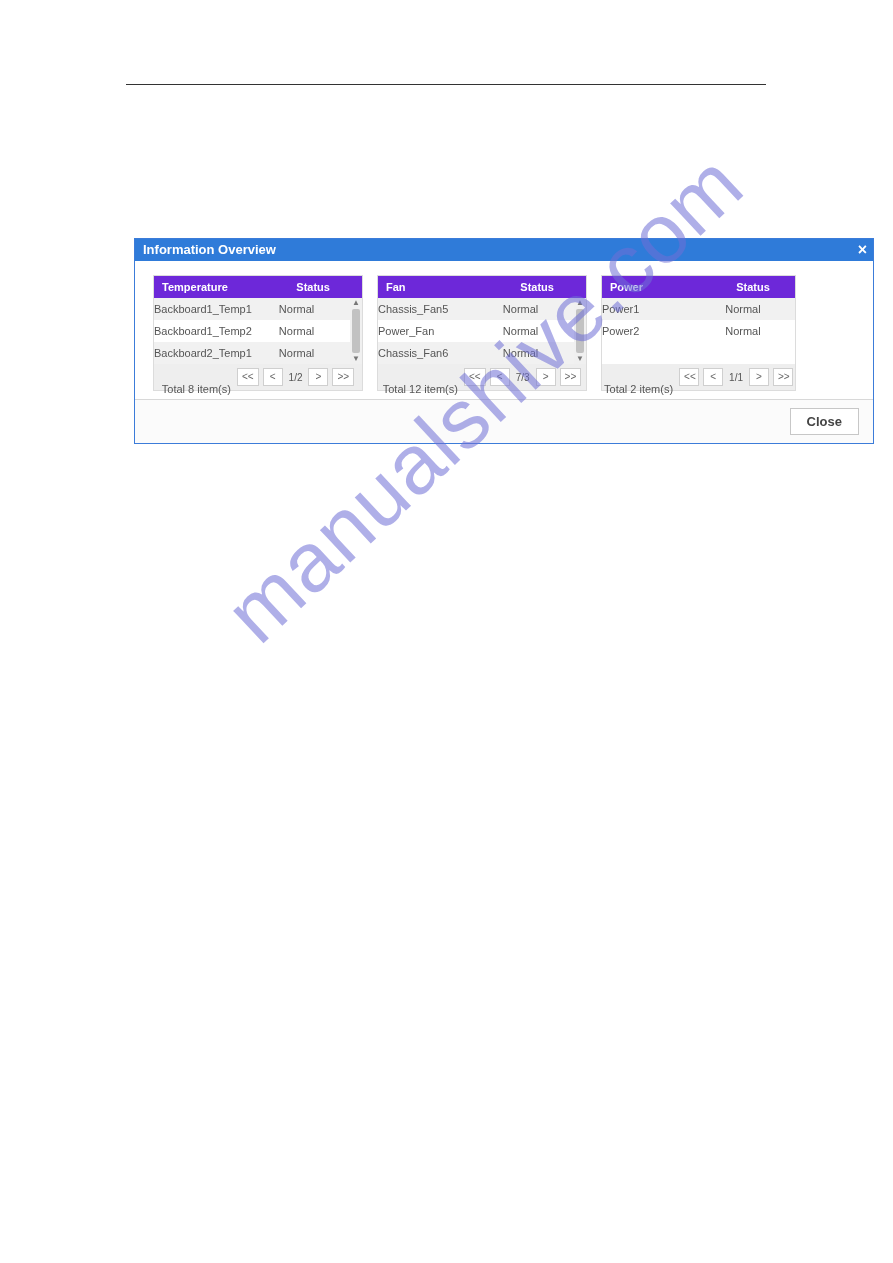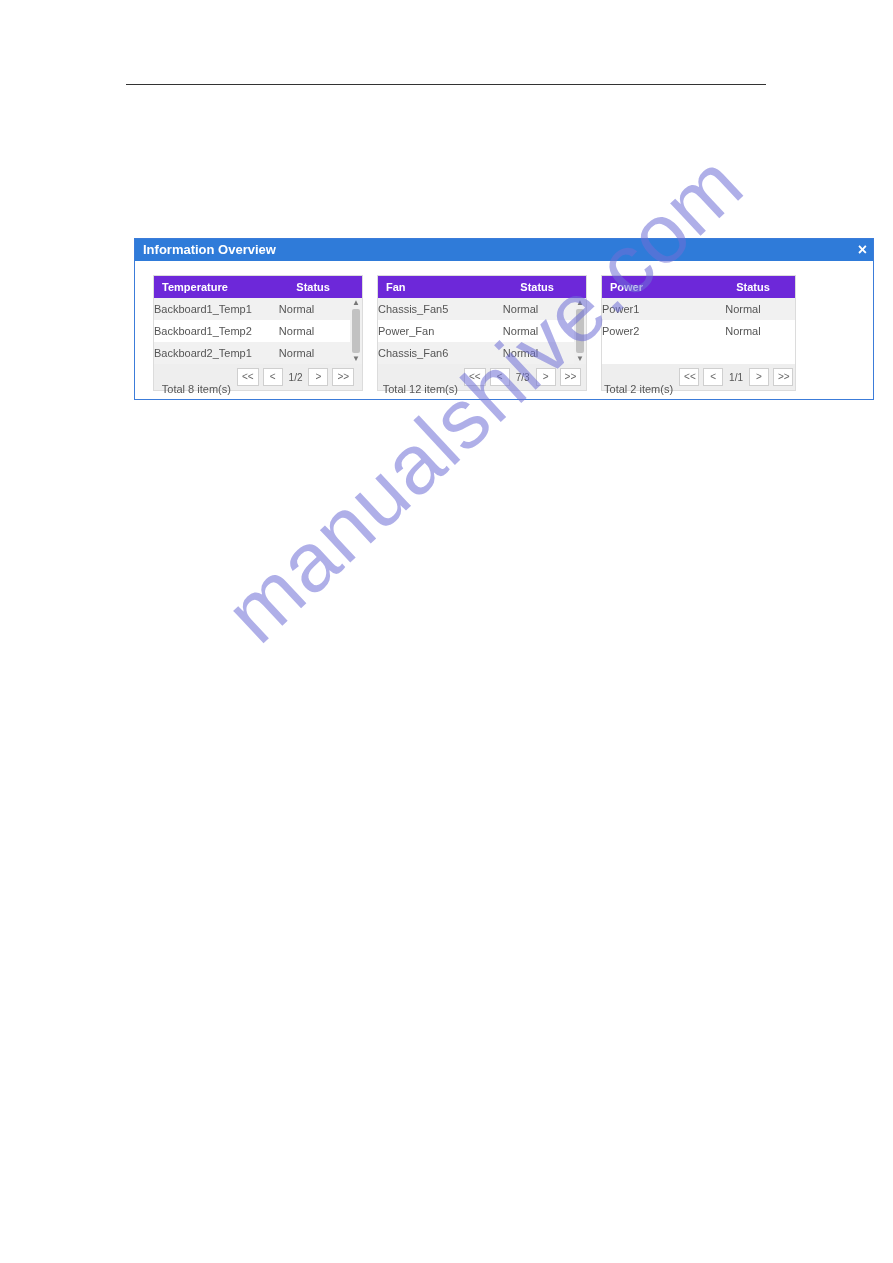--- a/index.html
+++ b/index.html
@@ -318,15 +318,18 @@
           <button class="pg-btn">&lt;</button>
           <span class="pg-indicator">1/1</span>
           <button class="pg-btn">&gt;</button>
           <button class="pg-btn">&gt;&gt;</button>
         </div>
       </div>
 
     </div>
   </div>
 
+  <div class="dialog-footer">
+    <button class="close-btn">Close</button>
+  </div>
 </div>
 
 <div class="watermark">manualshive.com</div>
 
 </body></html>

